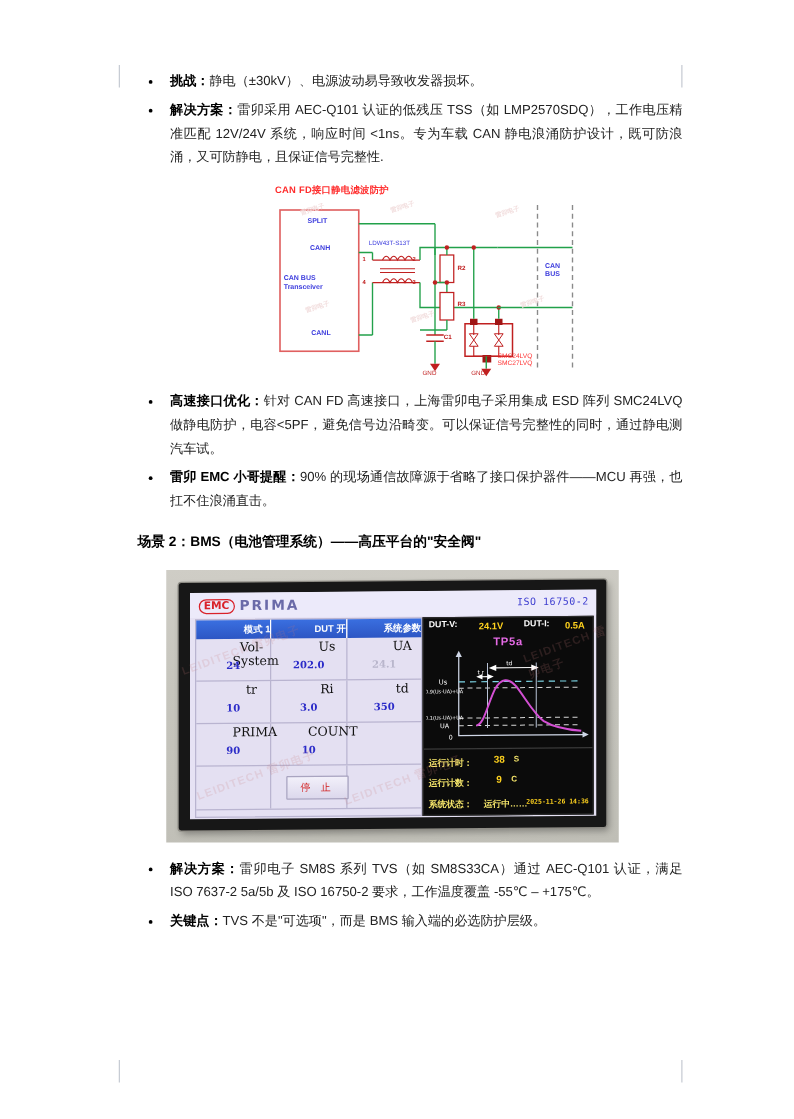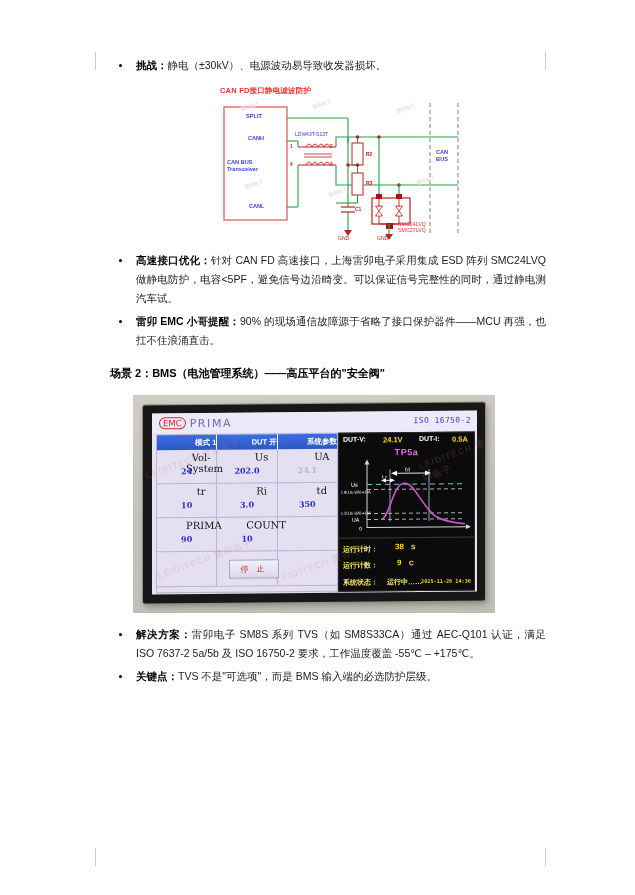--- a/index.html
+++ b/index.html
@@ -87,21 +87,21 @@
   }
   .screen{
     position:absolute;left:9px;top:8px;width:325px;height:181px;
     background:#e6e2f4;overflow:hidden;
   }
   .scr-top{
     position:absolute;left:0;top:0;width:100%;height:20px;background:#eceafa;
   }
   .logo{
     position:absolute;left:7px;top:4px;
-    font-size:11px;font-weight:normal;color:#6a6aa8;letter-spacing:1.6px;
+    font-size:11px;font-weight:bold;color:#6a6aa8;letter-spacing:1.6px;
     font-family:"DejaVu Sans",sans-serif;
   }
   .logo .emc{
     display:inline-block;color:#d9222a;border:1.6px solid #d9222a;
     border-radius:7px;padding:0 3px;font-size:8.5px;letter-spacing:0;
     margin-right:4px;vertical-align:1px;
   }
   .iso-tag{
     position:absolute;right:6px;top:5px;font-size:8px;color:#3f3fd0;
     font-family:"DejaVu Sans Mono",monospace;letter-spacing:.4px;
@@ -179,20 +179,23 @@
   <div class="guide left g-top"></div>
   <div class="guide right g-top"></div>
   <div class="guide left g-bot"></div>
   <div class="guide right g-bot"></div>
 
   <div class="doc-body">
 
     <ul class="bullets">
       <li class="bullet">
         <span class="lead">挑战：</span><span class="txt">静电（±30kV）、电源波动易导致收发器损坏。</span>
+      </li>
+      <li class="bullet">
+        <span class="lead">解决方案：</span><span class="txt">雷卯采用 AEC-Q101 认证的低残压 TSS（如 LMP2570SDQ），工作电压精准匹配 12V/24V 系统，响应时间 &lt;1ns。专为车载 CAN 静电浪涌防护设计，既可防浪涌，又可防静电，且保证信号完整性.</span>
       </li>
     </ul>
 
     <div class="figure-circuit">
       <div class="circuit-inner">
 
         <div class="c-title">CAN FD接口静电滤波防护</div>
 
         <svg width="260" height="160" viewBox="0 0 260 160" style="position:absolute;left:0;top:0;">
 

